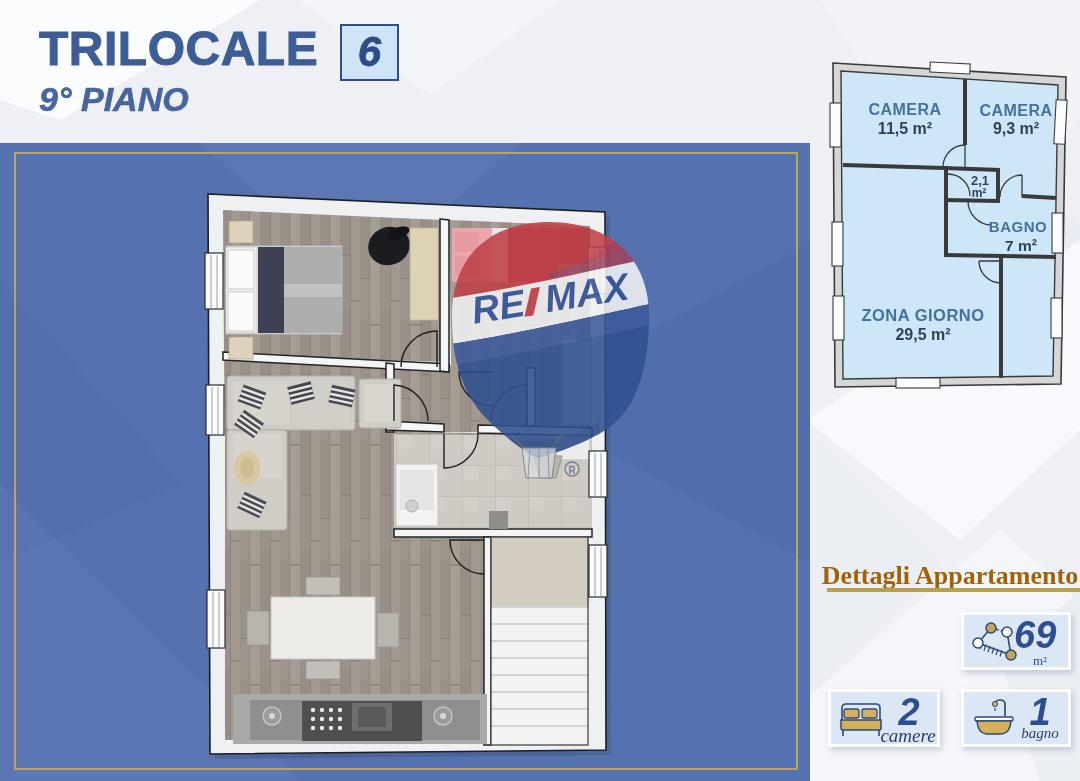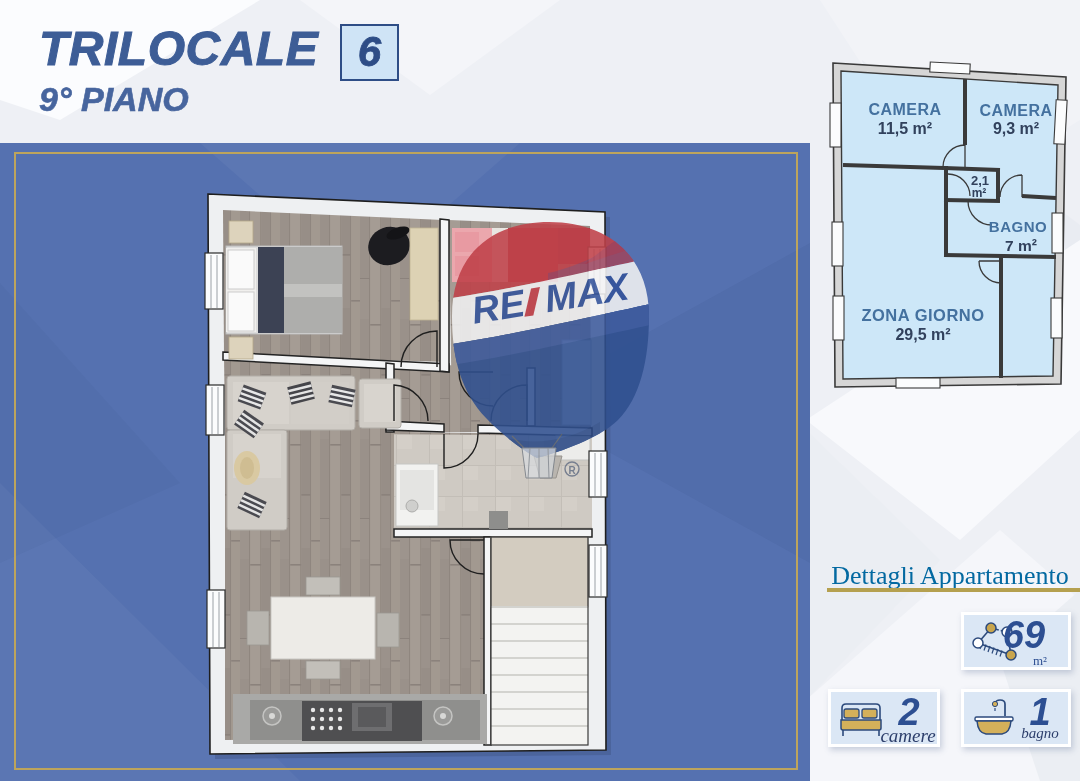--- a/index.html
+++ b/index.html
@@ -27,21 +27,21 @@
   <svg width="810" height="638" style="position:absolute;left:0;top:0;">
     <polygon points="0,340 300,638 0,638" fill="#ffffff" opacity="0.04"></polygon>
     <polygon points="810,100 810,420 520,260" fill="#1a2a55" opacity="0.05"></polygon>
     <polygon points="200,0 520,0 360,140" fill="#ffffff" opacity="0.045"></polygon>
     <polygon points="0,140 180,340 0,420" fill="#1a2a55" opacity="0.04"></polygon>
   </svg>
 </div>
 
 <div class="abs" id="goldframe" style="left:14px;top:152px;width:780px;height:614px;border:2.5px solid #bda45c;"></div>
 
-<div class="abs" id="title" style="left:39px;top:21px;font-style:italic;font-weight:bold;font-size:48px;letter-spacing:0.5px;color:#3d5d96;-webkit-text-stroke:1px #3d5d96;">TRILOCALE</div>
+<div class="abs" id="title" style="left:39px;top:21px;font-weight:bold;font-size:48px;letter-spacing:0.5px;color:#3d5d96;-webkit-text-stroke:1px #3d5d96;">TRILOCALE</div>
 
 <div class="abs" id="badge6" style="left:340px;top:24px;width:55px;height:53px;background:#cfe4f6;border:2.5px solid #2e4d86;color:#2e4d86;font-style:italic;font-weight:bold;font-size:42px;text-align:center;line-height:52px;-webkit-text-stroke:0.8px #2e4d86;">6</div>
 
 <div class="abs" id="subtitle" style="left:39px;top:80px;font-style:italic;font-weight:bold;font-size:34px;letter-spacing:0px;color:#47659e;-webkit-text-stroke:0.6px #47659e;">9° PIANO</div>
 
 <svg class="abs" id="mainplan" width="1080" height="781" style="left:0;top:0;">
   <defs>
     <pattern id="wood" width="40" height="120" patternUnits="userSpaceOnUse">
       <rect width="40" height="120" fill="#a0978f"></rect>
       <rect x="0" width="9" height="120" fill="#9a918a"></rect>
@@ -390,21 +390,21 @@
     <text x="979" y="197" font-size="12" font-weight="bold" fill="#31415c">m²</text>
 
     <text x="1018" y="232" font-size="15" font-weight="bold" fill="#44719f" letter-spacing="0.5">BAGNO</text>
     <text x="1021" y="251" font-size="15.5" font-weight="bold" fill="#31415c">7 m²</text>
 
     <text x="923" y="321" font-size="16.5" font-weight="bold" fill="#44719f" letter-spacing="0.5">ZONA GIORNO</text>
     <text x="923" y="340" font-size="16" font-weight="bold" fill="#31415c">29,5 m²</text>
   </g>
 </svg>
 
-<div class="abs" id="dettagli" style="left:820px;top:561px;width:260px;text-align:center;white-space:nowrap;font-family:'Liberation Serif',serif;font-weight:normal;font-size:26px;color:#0369a1;">Dettagli Appartamento</div>
+<div class="abs" id="dettagli" style="left:820px;top:561px;width:260px;text-align:center;white-space:nowrap;font-family:'Liberation Serif',serif;font-weight:bold;font-size:26px;color:#a16207;">Dettagli Appartamento</div>
 
 <div class="abs" style="left:827px;top:588px;width:253px;height:3.5px;background:#b5a04f;"></div>
 
 <div class="abs card" id="card69" style="left:961px;top:612px;width:104px;height:52px;background:#dbe7f5;border:3px solid #fff;box-shadow:2px 3px 6px rgba(90,110,150,0.3);">
   <svg width="52" height="52" style="position:absolute;left:2px;top:0;">
     <g stroke="#2c4a7c" stroke-width="1.6" fill="none">
       <line x1="12" y1="28" x2="25" y2="13"></line>
       <line x1="25" y1="13" x2="41" y2="17" stroke-dasharray="3,2"></line>
       <line x1="41" y1="17" x2="45" y2="40"></line>
       <line x1="12" y1="28" x2="45" y2="40"></line>
@@ -415,21 +415,21 @@
           <line x1="28" y1="32.5" x2="26" y2="38.5"></line>
         <line x1="32" y1="34" x2="30" y2="40"></line>
           <line x1="36" y1="35.5" x2="34" y2="41.5"></line>
       </g>
     </g>
     <circle cx="25" cy="13" r="5" fill="#c8a54e" stroke="#2c4a7c" stroke-width="1.5"></circle>
     <circle cx="41" cy="17" r="5" fill="#fff" stroke="#2c4a7c" stroke-width="1.5"></circle>
     <circle cx="12" cy="28" r="5" fill="#fff" stroke="#2c4a7c" stroke-width="1.5"></circle>
     <circle cx="45" cy="40" r="5" fill="#c8a54e" stroke="#2c4a7c" stroke-width="1.5"></circle>
   </svg>
-  <div style="position:absolute;left:34px;top:-1px;width:52px;text-align:center;font-weight:bold;font-style:italic;font-size:38px;color:#2d4f92;">69</div>
+  <div style="position:absolute;left:50px;top:-1px;width:52px;font-weight:bold;font-style:italic;font-size:38px;color:#2d4f92;">69</div>
   <div style="position:absolute;left:50px;top:38px;width:52px;text-align:center;font-family:'Liberation Serif',serif;font-size:13px;color:#2d4f92;">m²</div>
 </div>
 
 <div class="abs card" id="cardbed" style="left:828px;top:689px;width:106px;height:52px;background:#dbe7f5;border:3px solid #fff;box-shadow:2px 3px 6px rgba(90,110,150,0.3);">
   <svg width="54" height="52" style="position:absolute;left:3px;top:0;">
     <path d="M8,38 v-22 q0,-4 4,-4 h30 q4,0 4,4 v22" fill="none" stroke="#2c4a7c" stroke-width="1.6"></path>
     <rect x="10" y="17" width="15" height="9" rx="2" fill="#d4b05a" stroke="#2c4a7c" stroke-width="1.3"></rect>
     <rect x="28" y="17" width="15" height="9" rx="2" fill="#d4b05a" stroke="#2c4a7c" stroke-width="1.3"></rect>
     <path d="M7,28 h40 v8 q0,2 -2,2 h-36 q-2,0 -2,-2 z" fill="#d4b05a" stroke="#2c4a7c" stroke-width="1.5"></path>
     <line x1="9" y1="38" x2="9" y2="44" stroke="#2c4a7c" stroke-width="1.6"></line>

